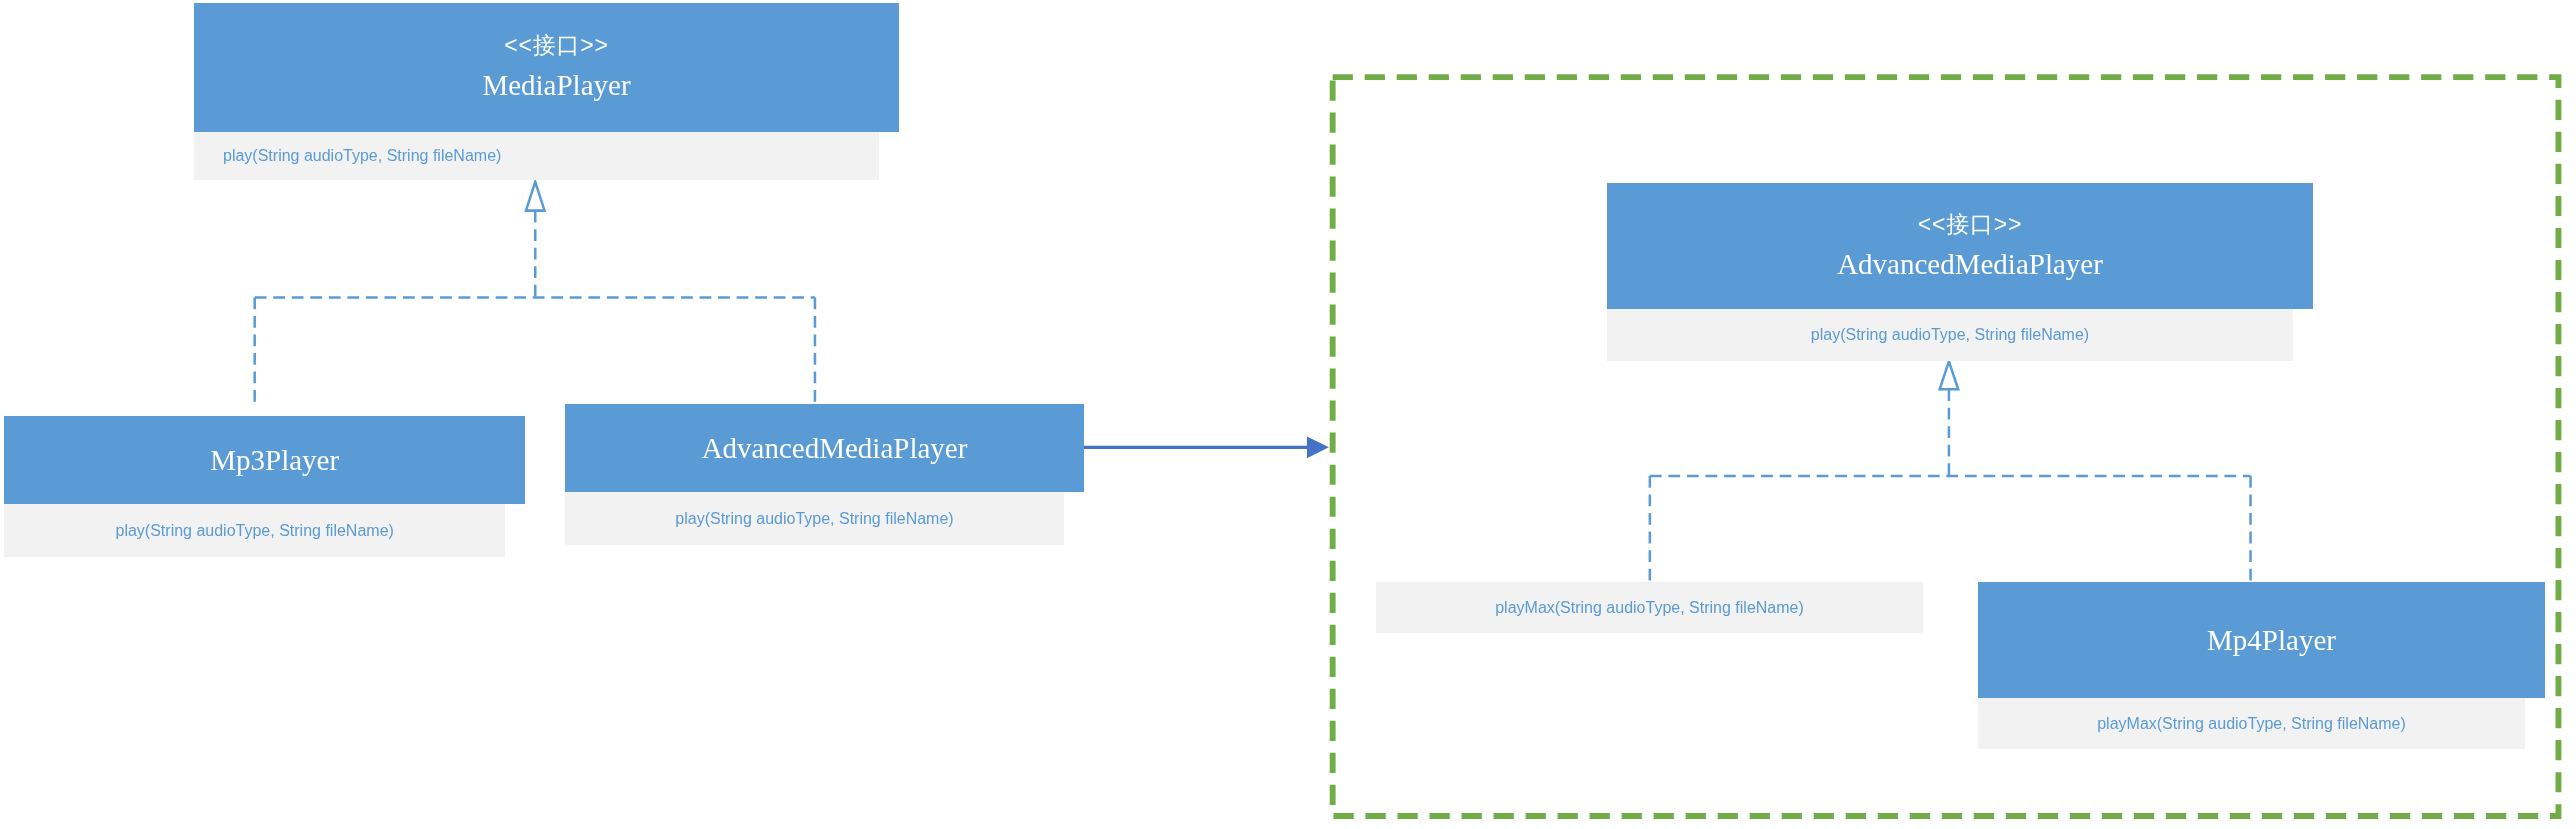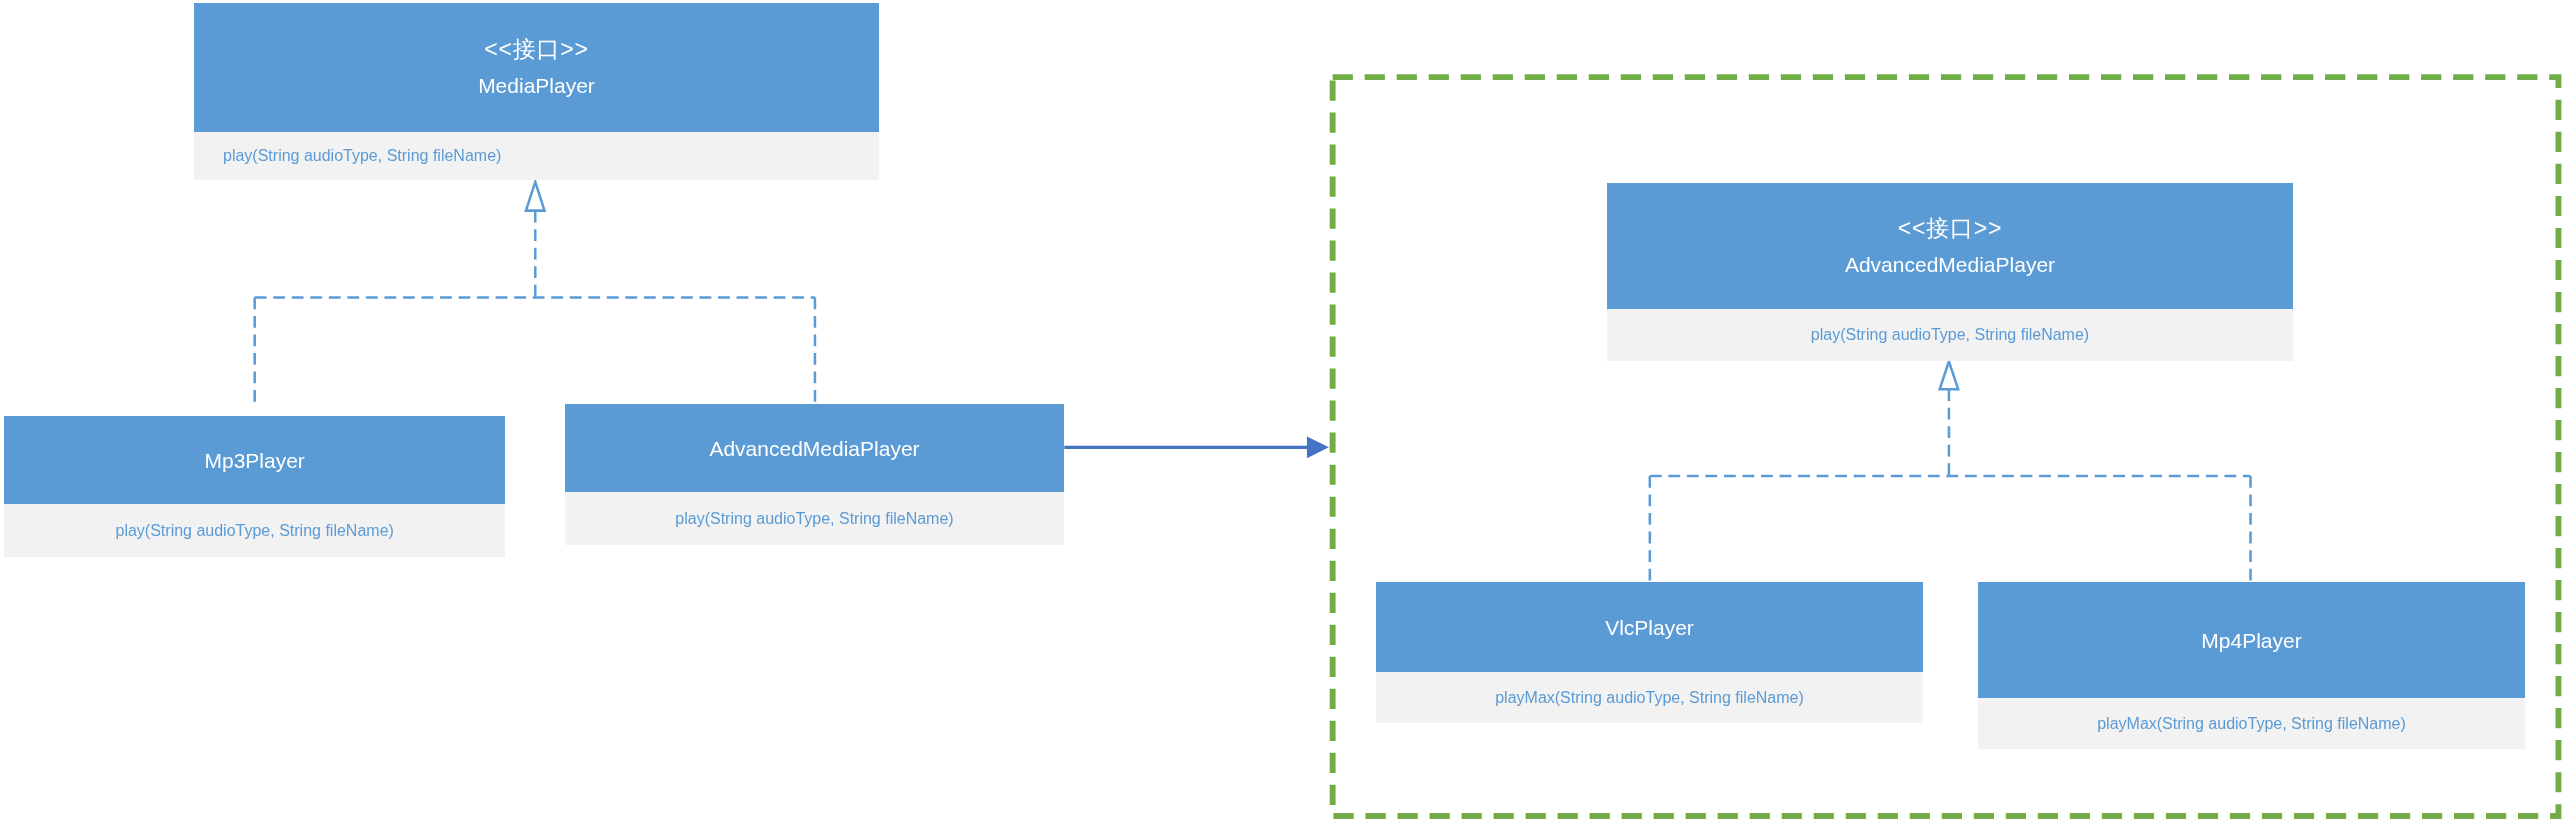--- a/index.html
+++ b/index.html
@@ -31,29 +31,31 @@
   }
   .box-header {
     background: var(--header-blue, #5B9BD5);
     color: #ffffff;
     display: flex;
     flex-direction: column;
     align-items: center;
     justify-content: center;
     gap: 13.5px;
     width: 100%;
+    padding-left: 20px;
   }
   .stereotype {
     font-size: 23px;
     line-height: 1;
     letter-spacing: 0.8px;
   }
   .class-title {
-    font-size: 21px;
+    font-size: 29px;
     line-height: 1;
+    font-family: Liberation Serif, serif;
   }
   .box-method {
     background: var(--method-bg, #F2F2F2);
     color: var(--method-text, #5B9BD5);
     font-size: 16px;
     display: flex;
     align-items: center;
     justify-content: center;
     width: 100%;
     box-sizing: border-box;
@@ -138,23 +140,20 @@
 
   <div class="class-box" id="box-advanced">
     <div class="box-header">
       <div class="stereotype">&lt;&lt;接口&gt;&gt;</div>
       <div class="class-title">AdvancedMediaPlayer</div>
     </div>
     <div class="box-method">play(String audioType, String fileName)</div>
   </div>
 
   <div class="class-box" id="box-vlcplayer">
-    <div class="box-header">
-      <div class="class-title">VlcPlayer</div>
-    </div>
     <div class="box-method">playMax(String audioType, String fileName)</div>
   </div>
 
   <div class="class-box" id="box-mp4player">
     <div class="box-header">
       <div class="class-title">Mp4Player</div>
     </div>
     <div class="box-method">playMax(String audioType, String fileName)</div>
   </div>
 

